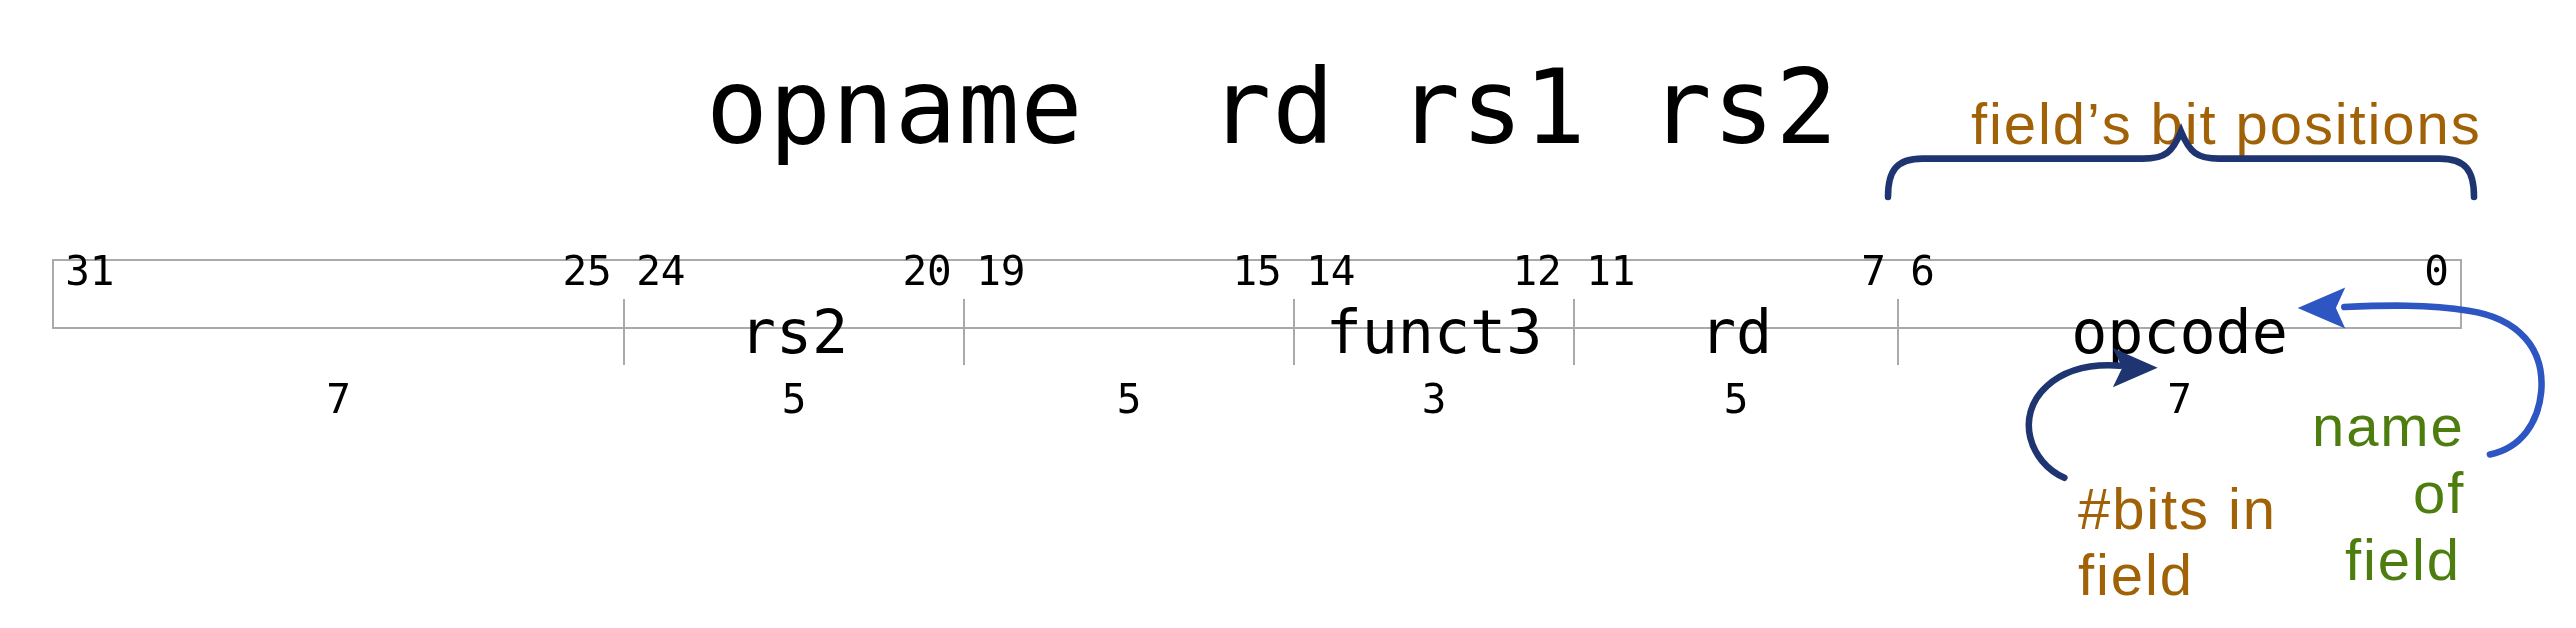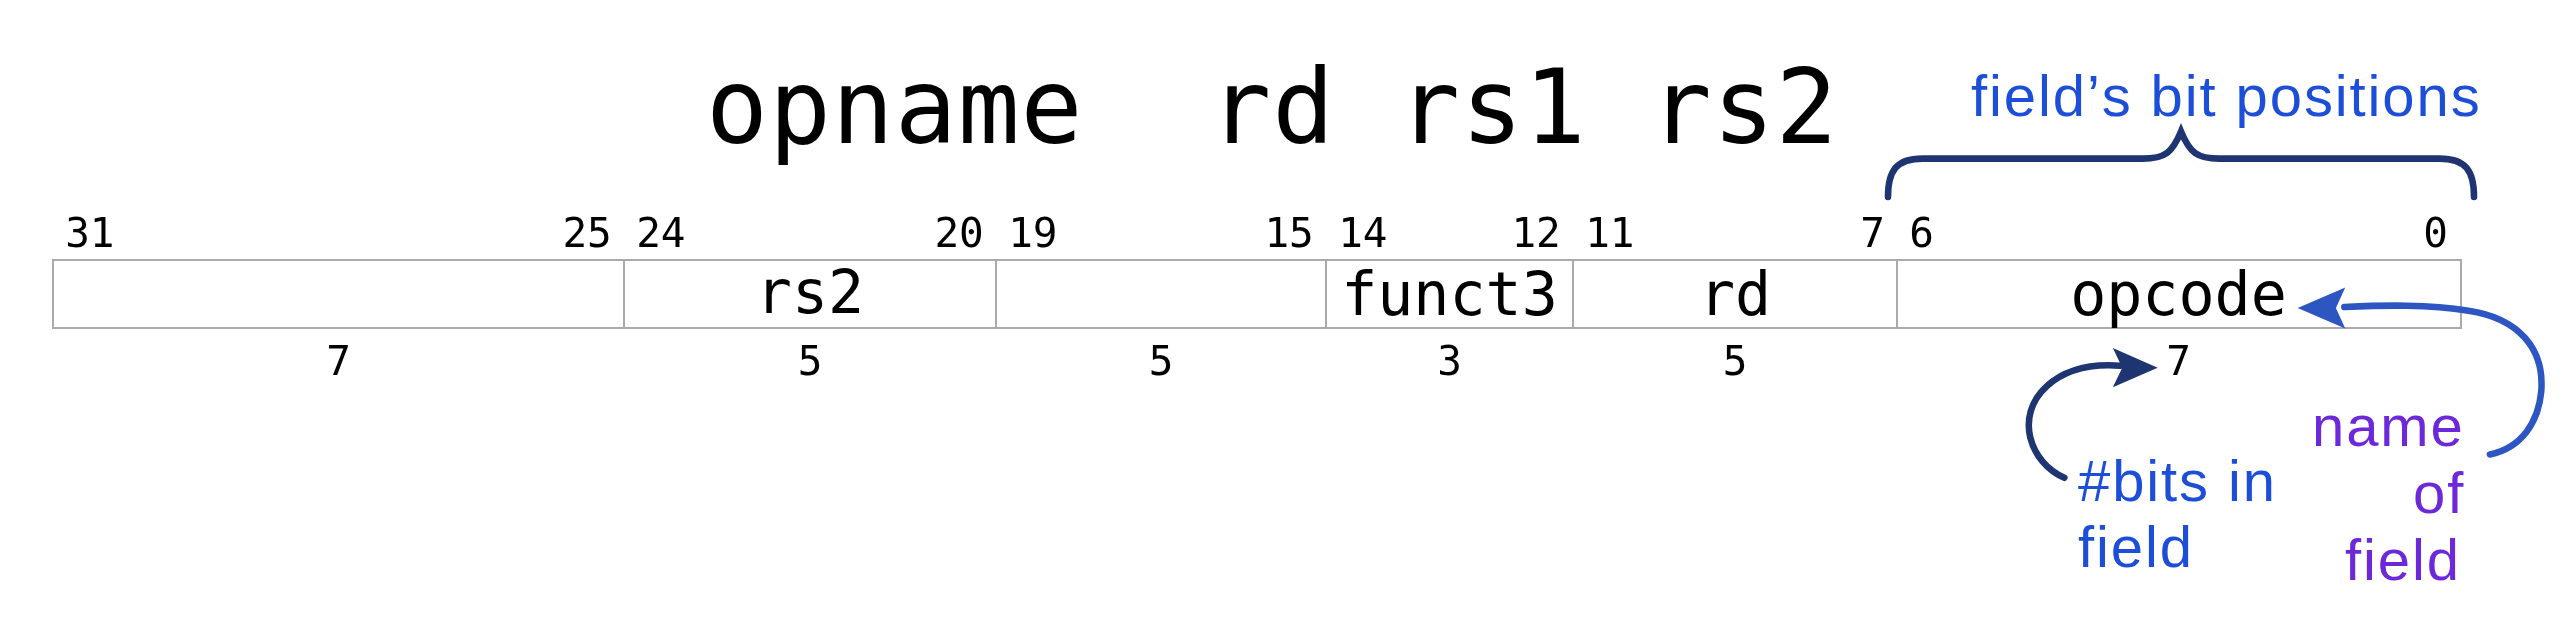--- a/index.html
+++ b/index.html
@@ -17,27 +17,27 @@
   }
   
   .bitfield-table {
     position:absolute; left:52px; top:259px;
     width:2410px; height:70px; box-sizing:border-box;
     border:2.8px solid #aaaaaa; background:#ffffff;
     display:flex;
   }
   .cell {
     position:relative; box-sizing:border-box; height:100%;
-    display:flex; align-items:center; justify-content:center;
+    display:flex; align-items:center; justify-content:center;margin-top:38px;
   }
   .cell + .cell { border-left:2.8px solid #aaaaaa; }
   .c0 { width:569px; }
-  .c1 { width:372px;align-items:flex-end; }
+  .c1 { width:340px; }
   .c2 { width:330px; }
-  .c3 { width:247px; }
+  .c3 { width:280px; }
   .c4 { width:324px; }
   .c5 { width:563px; }
   .fname {
     font-family:"DejaVu Sans Mono","Liberation Mono",monospace;
     font-size:60px; color:#000000; white-space:nowrap;
   }
   .hi, .lo, .cnt {
     position:absolute;
     font-family:"DejaVu Sans Mono","Liberation Mono",monospace;
     font-size:41px; color:#000000; line-height:normal; white-space:nowrap;
@@ -45,22 +45,22 @@
   .hi { top:-52px; left:11.2px; }
   .lo { top:-52px; right:11.2px; }
   .cnt { top:calc(100% + 10.3px); left:0; right:0; text-align:center; }
   
   .blue-label {
     position:absolute;
     font-family:"Liberation Sans","DejaVu Sans",sans-serif;
     font-size:58px; letter-spacing:1.9px; line-height:66px;
     white-space:pre; 
   }
-  .navy  { color:#1d4ed8; }
-  .blue  { color:#6d28d9; }
+  .navy  { color:#a16207;margin-top:28px; }
+  .blue  { color:#4d7c0f; }
   .lbl-bitpos { left:1971px; top:67px; line-height:58px; }
   .lbl-bitsin { left:2078px; top:448px; }
   .lbl-name   { left:2312px; top:397px; line-height:58px; }
   .lbl-of     { left:2413px; top:464px; line-height:58px; }
   .lbl-field2 { left:2345px; top:531px; line-height:58px; }
   .overlay { position:absolute; left:0; top:0; pointer-events:none; }
 </style>
 </head>
 <body>
 

